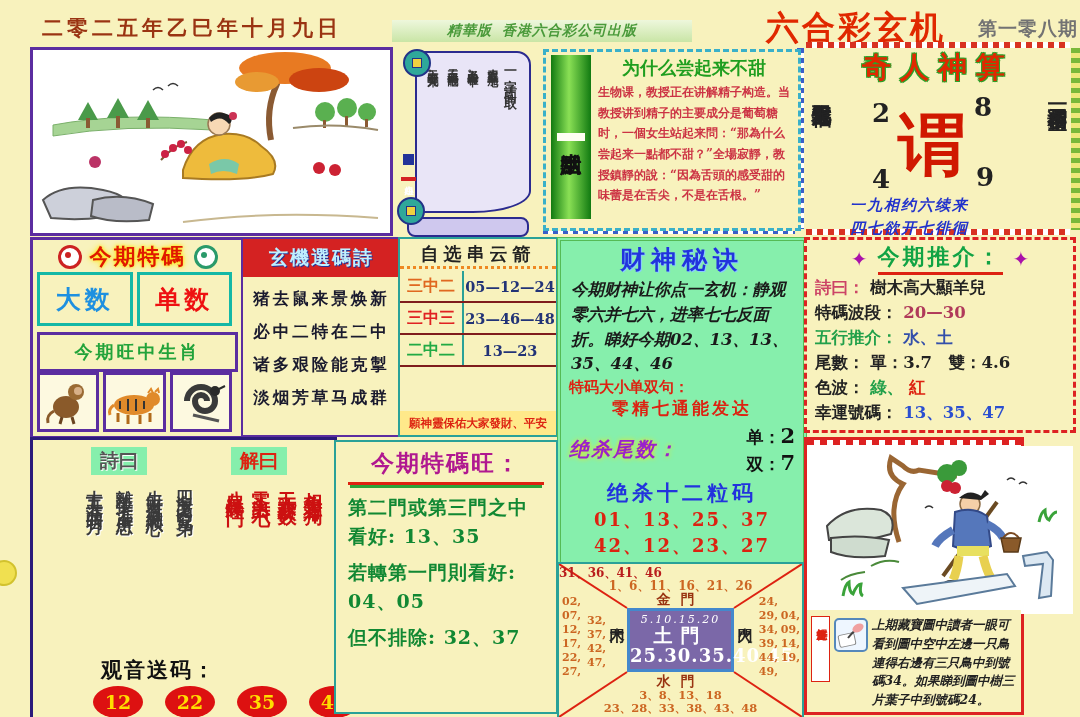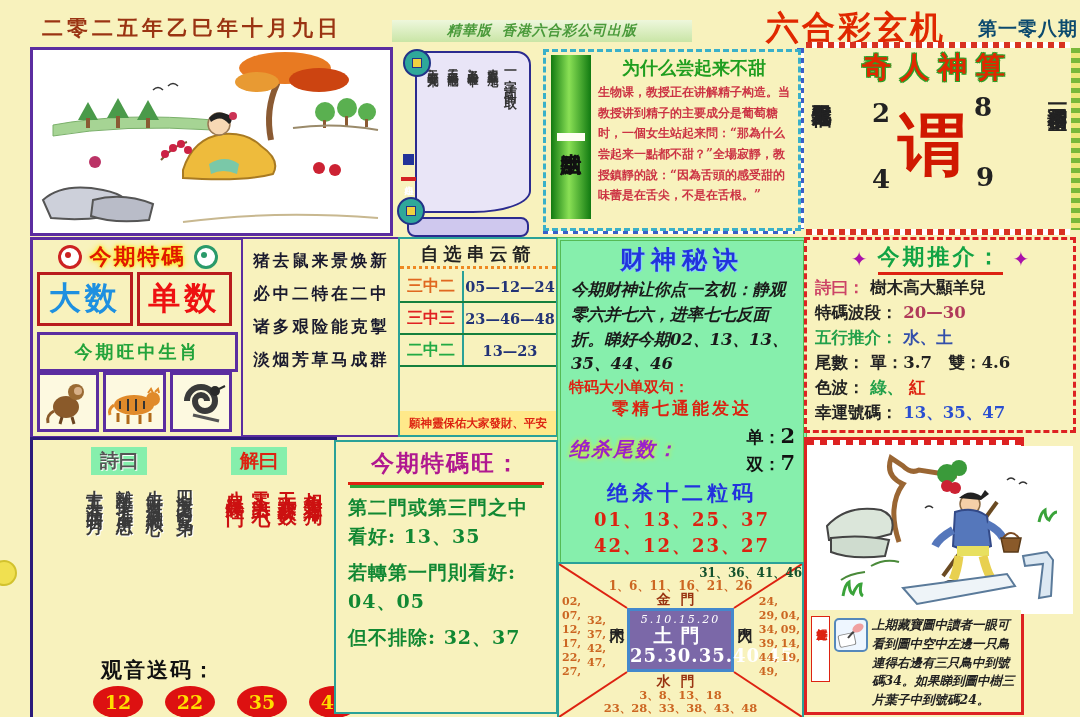--- a/index.html
+++ b/index.html
@@ -8,21 +8,21 @@
   .abs{position:absolute;}
   .vcols{display:flex;flex-direction:row-reverse;justify-content:flex-start;}
   .vcol{writing-mode:vertical-rl;text-orientation:upright;}
 
   
   .hdr-date{left:42px;top:14px;font-size:21px;font-weight:bold;color:#9a3312;letter-spacing:4px;}
   .hdr-band{left:392px;top:20px;width:300px;height:22px;background:linear-gradient(#eef7dc,#c9e5a6);
             display:flex;align-items:center;justify-content:center;gap:10px;}
   .hdr-band span{font-size:14px;font-weight:bold;font-style:italic;color:#4a9a3a;letter-spacing:1px;}
   .hdr-title{left:766px;top:6px;font-size:33px;font-weight:bold;color:#e02800;letter-spacing:3px;}
-  .hdr-issue{left:978px;top:16px;font-size:19px;font-weight:bold;color:#0c4a6e;letter-spacing:1px;}
+  .hdr-issue{left:978px;top:16px;font-size:19px;font-weight:bold;color:#737373;letter-spacing:1px;}
 
   
   .strip{position:absolute;}
   .strip-hblue{background:repeating-linear-gradient(90deg,#3a5fc8 0 5px,#fff 5px 10px);}
   .strip-vblue{background:repeating-linear-gradient(180deg,#3a5fc8 0 5px,#fff 5px 10px);}
   .strip-hred{background:repeating-linear-gradient(90deg,#d83222 0 6px,#fff 6px 11px);}
   .strip-vgreen{background:repeating-linear-gradient(180deg,#7ab83a 0 5px,#f0e87a 5px 10px);}
   .page-dot{left:-9px;top:560px;width:22px;height:22px;border-radius:50%;background:#f0e050;border:2px solid #d2c22e;}
 
   
@@ -63,41 +63,41 @@
 
   
   .boxE{left:30px;top:237px;width:209px;height:196px;border:3px solid #5b2da0;background:#f8f2bd;}
   .spec-title{position:absolute;left:0;top:2px;width:100%;display:flex;align-items:center;justify-content:center;gap:8px;}
   .spec-title .t{font-size:22px;font-weight:bold;color:#e01800;letter-spacing:2px;text-shadow:0 0 7px #ffe400,0 0 3px #ffe400;}
   .eye{width:18px;height:18px;border-radius:50%;border:3px solid #cc2222;background:#fff;position:relative;}
   .eye:after{content:"";position:absolute;left:4px;top:4px;width:6px;height:6px;border-radius:50%;background:#cc2222;}
   .eye.green{border-color:#2a9a6a;}
   .eye.green:after{background:#2a9a6a;}
   .spec-cells{position:absolute;left:4px;top:32px;width:195px;display:flex;gap:4px;}
-  .spec-cell{flex:1;border:3px solid #b91c1c;height:48px;display:flex;align-items:center;justify-content:center;
-             font-size:32px;font-weight:bold;letter-spacing:4px;}
+  .spec-cell{flex:1;border:3px solid #14b8a6;height:48px;display:flex;align-items:center;justify-content:center;
+             font-size:25px;font-weight:bold;letter-spacing:4px;}
   .spec-cell.big{color:#1e90e0;}
   .spec-cell.odd{color:#ee1111;}
   .spec-zodiac{position:absolute;left:4px;top:92px;width:195px;height:34px;border:3px solid #5b2da0;display:flex;align-items:center;justify-content:center;
                font-size:18px;font-weight:bold;color:#22a33a;letter-spacing:3px;}
   .spec-animals{position:absolute;left:4px;top:132px;width:195px;display:flex;gap:4px;}
   .spec-animal{flex:1;height:54px;border:3px solid #5b2da0;background:#fdf9e0;display:flex;align-items:center;justify-content:center;}
 
   
   .boxF{left:241px;top:237px;width:157px;height:196px;border:2px solid #5b2da0;background:#f8f2bd;}
   .cp-title{height:38px;background:#d42222;display:flex;align-items:center;justify-content:center;
             font-size:19px;font-weight:bold;color:#bfefff;letter-spacing:2px;text-shadow:1px 1px 0 #223399;}
   .cp-line{text-align:center;font-size:16.5px;font-weight:bold;color:#1a1a2e;letter-spacing:3px;margin-top:11px;}
 
   
   .boxG{left:398px;top:237px;width:156px;height:196px;border:2px solid #2aa198;background:#f8f2bd;}
   .ar-title{text-align:center;font-size:18px;font-weight:bold;letter-spacing:5px;color:#222;padding-top:3px;
             border-bottom:3px dotted #ee8822;}
   .ar-table{position:absolute;left:0;top:32px;width:156px;}
-  .ar-row{display:flex;border-bottom:2px solid #15803d;}
+  .ar-row{display:flex;border-bottom:2px solid #7f1d1d;}
   .ar-label{width:62px;border-right:2px solid #2aa198;display:flex;align-items:center;justify-content:center;
             font-size:16px;font-weight:bold;height:30px;}
   .ar-val{flex:1;display:flex;align-items:center;justify-content:center;font-size:14.5px;font-weight:bold;color:#223377;}
   .ar-footer{position:absolute;left:0;bottom:0;width:156px;height:24px;background:#ffe98a;display:flex;align-items:center;justify-content:center;
              font-size:11.5px;font-weight:bold;color:#dd2211;}
 
   
   .boxH{left:557px;top:237px;width:242px;height:322px;border:4px double #55bb55;background:#86efac;}
   .we-title{text-align:center;font-size:25px;font-weight:bold;color:#2233dd;letter-spacing:6px;text-shadow:1px 1px 0 #88ccff;padding-top:2px;}
   .we-body{padding:2px 10px 0;font-size:16.5px;font-style:italic;font-weight:bold;color:#1a1a1a;line-height:1.5;}
@@ -147,21 +147,21 @@
              border-bottom:3px solid #dd2211;box-shadow:0 5px 0 -2px #2aa43a;padding-bottom:3px;}
   .hot-line{font-size:19px;font-weight:bold;color:#118833;line-height:1.5;margin-top:8px;letter-spacing:1px;}
 
   
   .boxM{left:557px;top:562px;width:243px;height:153px;border:2px solid #2aa198;background:#f8f2bd;overflow:hidden;}
   .gate-center{position:absolute;left:68px;top:44px;width:107px;height:64px;background:#7b68a8;border:3px solid #4488cc;
                color:#fff;text-align:center;box-sizing:border-box;}
   .gate-center .c1{font-size:11px;letter-spacing:2px;font-style:italic;padding-top:2px;}
   .gate-center .c2{font-size:19px;font-weight:bold;letter-spacing:8px;line-height:1.0;}
   .gate-center .c3{font-size:18px;font-weight:bold;letter-spacing:1px;}
-  .gate-top1{position:absolute;left:0;top:1px;width:100%;text-align:right;font-size:12px;font-weight:bold;color:#14532d;}
+  .gate-top1{position:absolute;left:0;top:1px;width:100%;text-align:left;font-size:12px;font-weight:bold;color:#b91c1c;}
   .gate-top2{position:absolute;left:0;top:14px;width:100%;text-align:center;font-size:12px;font-weight:bold;color:#cc6622;}
   .gate-gold{position:absolute;left:0;top:27px;width:100%;text-align:center;font-size:14px;font-weight:bold;color:#993311;letter-spacing:10px;}
   .gate-colnum{position:absolute;font-size:11px;font-weight:bold;color:#cc6622;line-height:1.28;white-space:pre-line;}
   .gate-vlabel{position:absolute;writing-mode:vertical-rl;text-orientation:upright;font-size:15px;font-weight:bold;color:#222;}
   .gate-water{position:absolute;left:0;bottom:26px;width:100%;text-align:center;font-size:14px;font-weight:bold;color:#993311;letter-spacing:10px;}
   .gate-b1{position:absolute;left:0;bottom:14px;width:100%;text-align:center;font-size:11.5px;font-weight:bold;color:#cc6622;}
   .gate-b2{position:absolute;left:0;bottom:1px;width:100%;text-align:center;font-size:11.5px;font-weight:bold;color:#cc6622;}
 
   
   .boxL{left:804px;top:437px;width:220px;height:278px;border:3px solid #dd2222;background:#fff;box-sizing:border-box;}
@@ -281,20 +281,24 @@
 
   <div class="abs boxD">
     <div class="oracle-title">奇人神算</div>
     <div class="oracle-left vcol">福无双全只买七</div>
     <div class="oracle-right vcol">二一不谓相望多</div>
     <div class="oracle-big">谓</div>
     <div class="oracle-num" style="left:66px;top:50px;">2</div>
     <div class="oracle-num" style="left:168px;top:44px;">8</div>
     <div class="oracle-num" style="left:66px;top:116px;">4</div>
     <div class="oracle-num" style="left:170px;top:114px;">9</div>
+    <div class="oracle-lines">
+      <div>一九相约六续来</div>
+      <div>四七欲开七徘徊</div>
+    </div>
   </div>
 
   <div class="abs boxE">
     <div class="spec-title">
       <span class="eye"></span>
       <span class="t">今期特碼</span>
       <span class="eye green"></span>
     </div>
     <div class="spec-cells">
       <div class="spec-cell big">大数</div>
@@ -326,20 +330,21 @@
           <path d="M26 22 m-14 0 a14 14 0 1 1 28 0 a10 10 0 1 1 -20 0 a6 6 0 1 1 12 0" stroke="#3a3a3a" stroke-width="6" fill="none"></path>
           <circle cx="40" cy="12" r="5" fill="#2a2a2a"></circle>
           <path d="M44 10 l6 -3" stroke="#2a2a2a" stroke-width="2"></path>
           <path d="M18 36 L44 42" stroke="#555" stroke-width="3"></path>
         </svg>
       </div>
     </div>
   </div>
 
   <div class="abs boxF">
+    <div class="cp-title">玄機選碼詩</div>
     <div class="cp-line">猪去鼠来景焕新</div>
     <div class="cp-line">必中二特在二中</div>
     <div class="cp-line">诸多艰险能克掣</div>
     <div class="cp-line">淡烟芳草马成群</div>
   </div>
 
   <div class="abs boxG">
     <div class="ar-title">自选串云箭</div>
     <div class="ar-table">
       <div class="ar-row">

